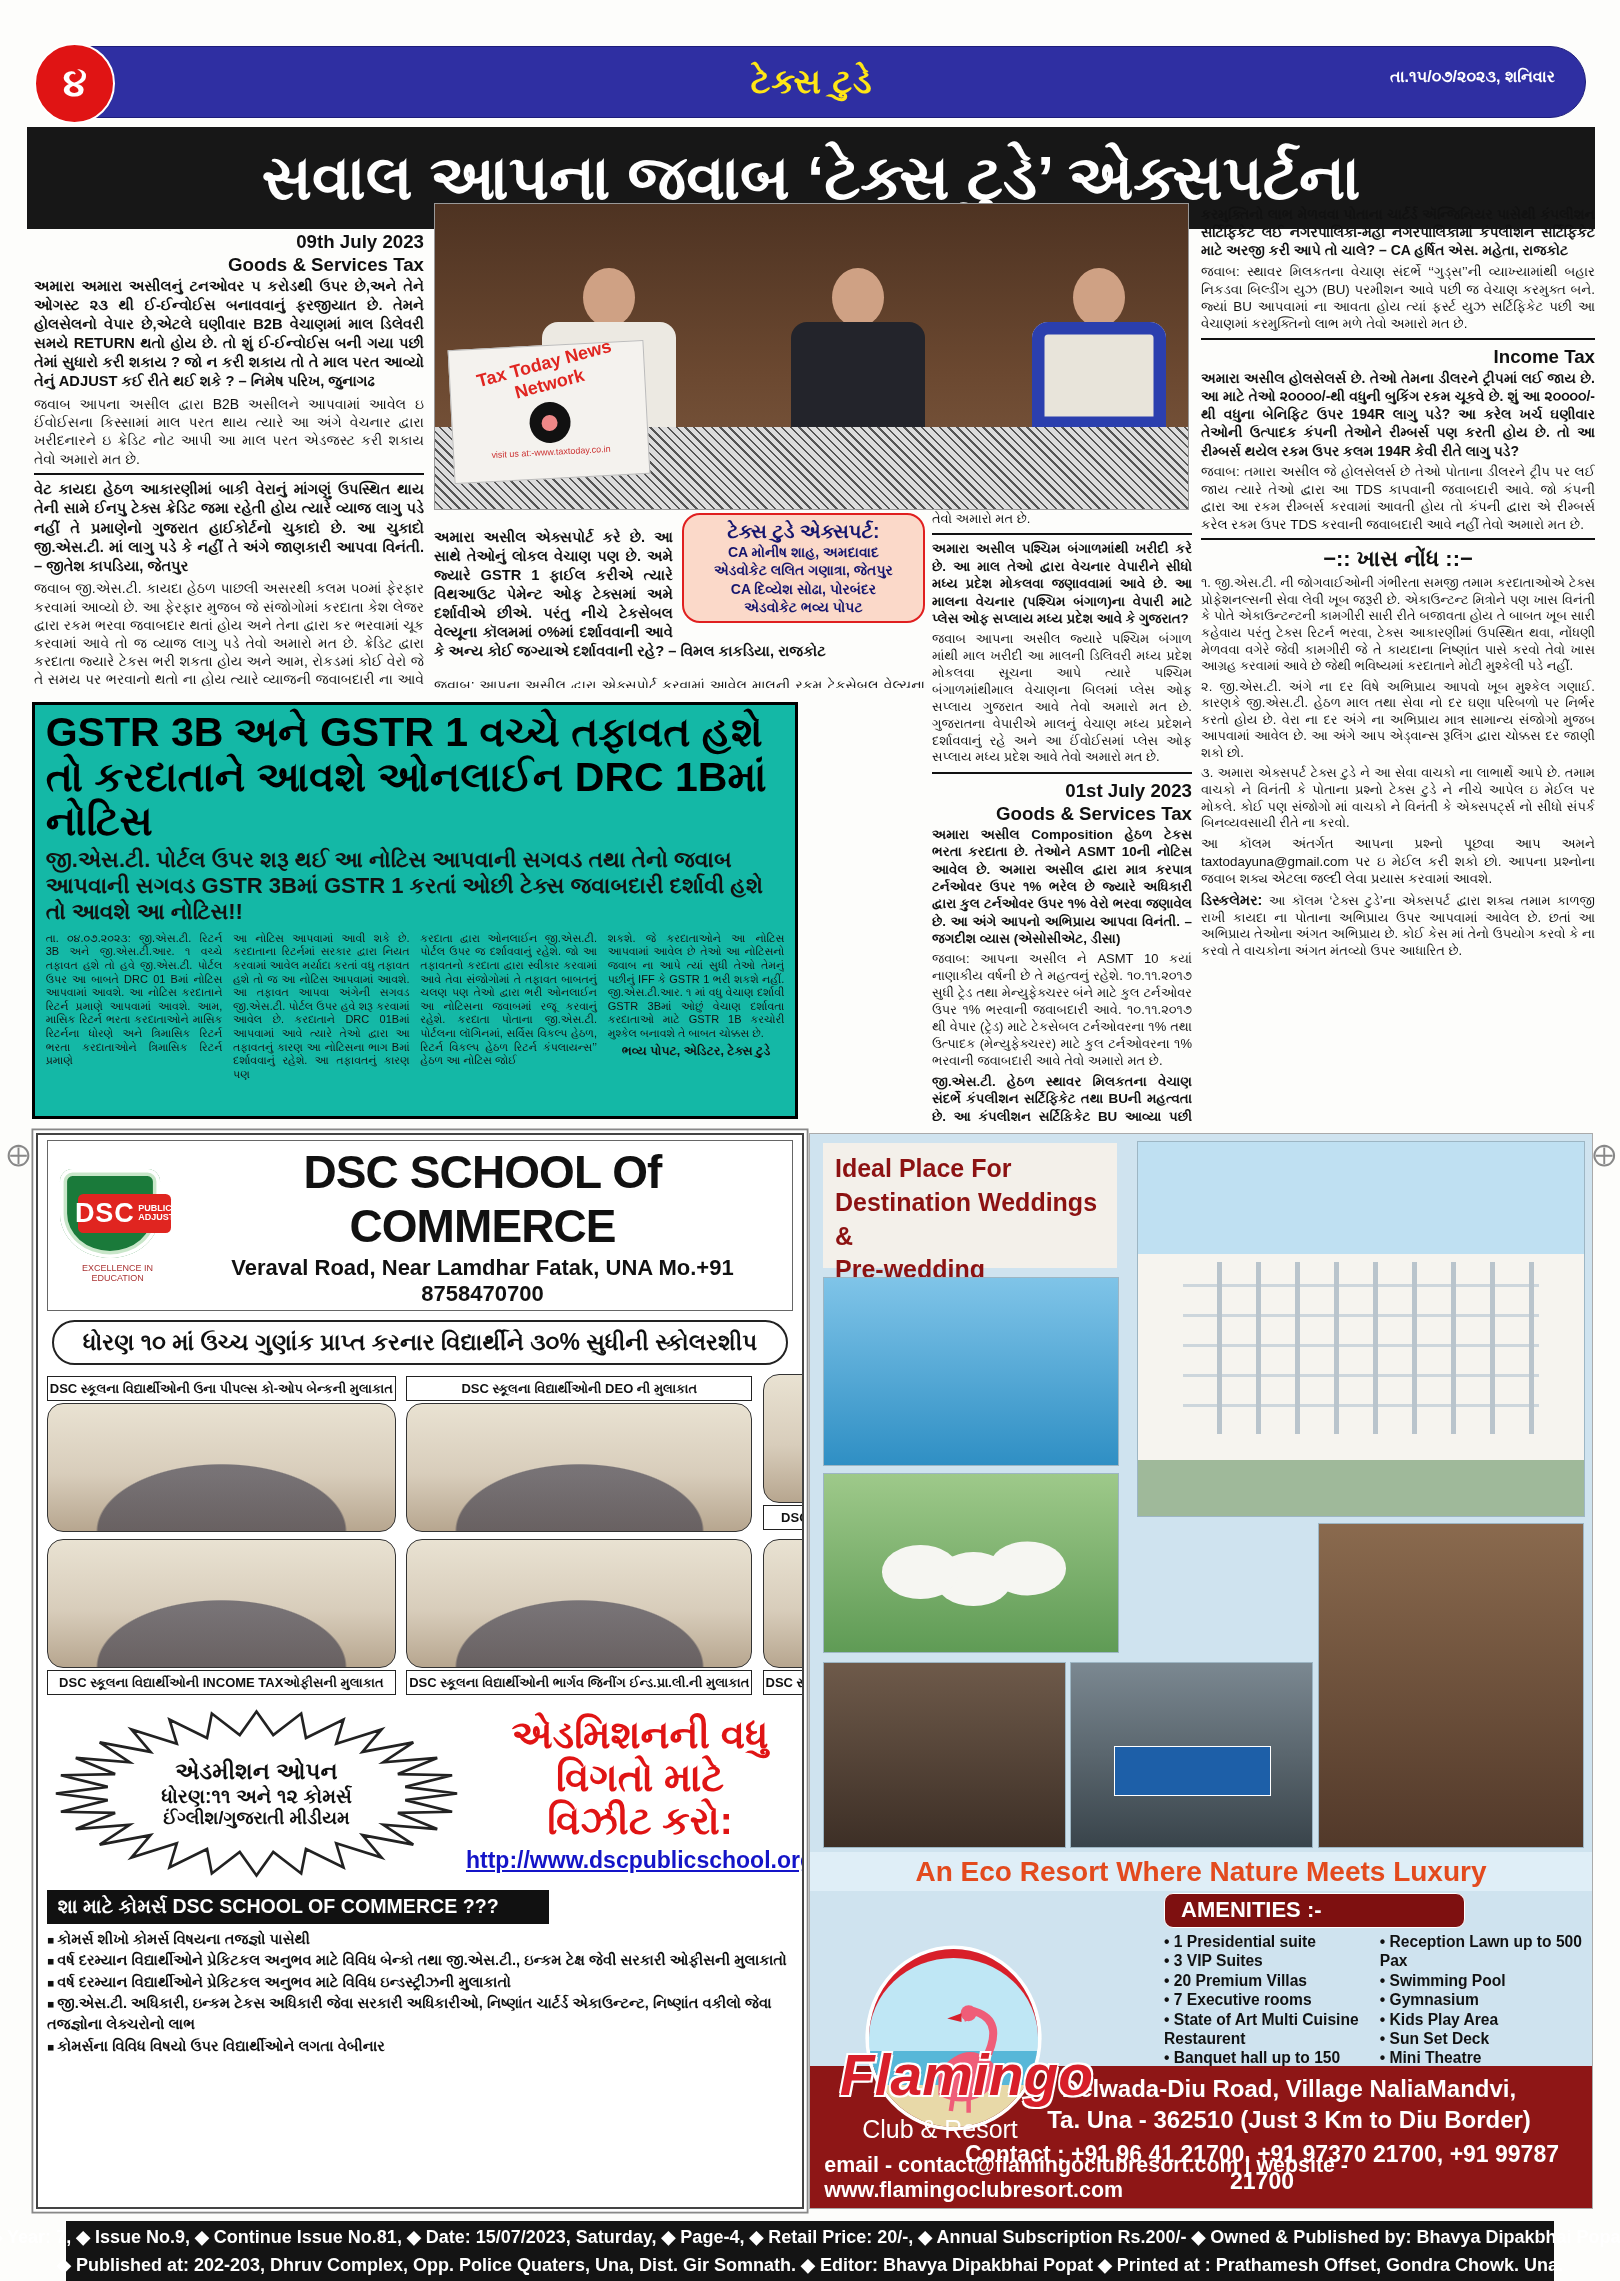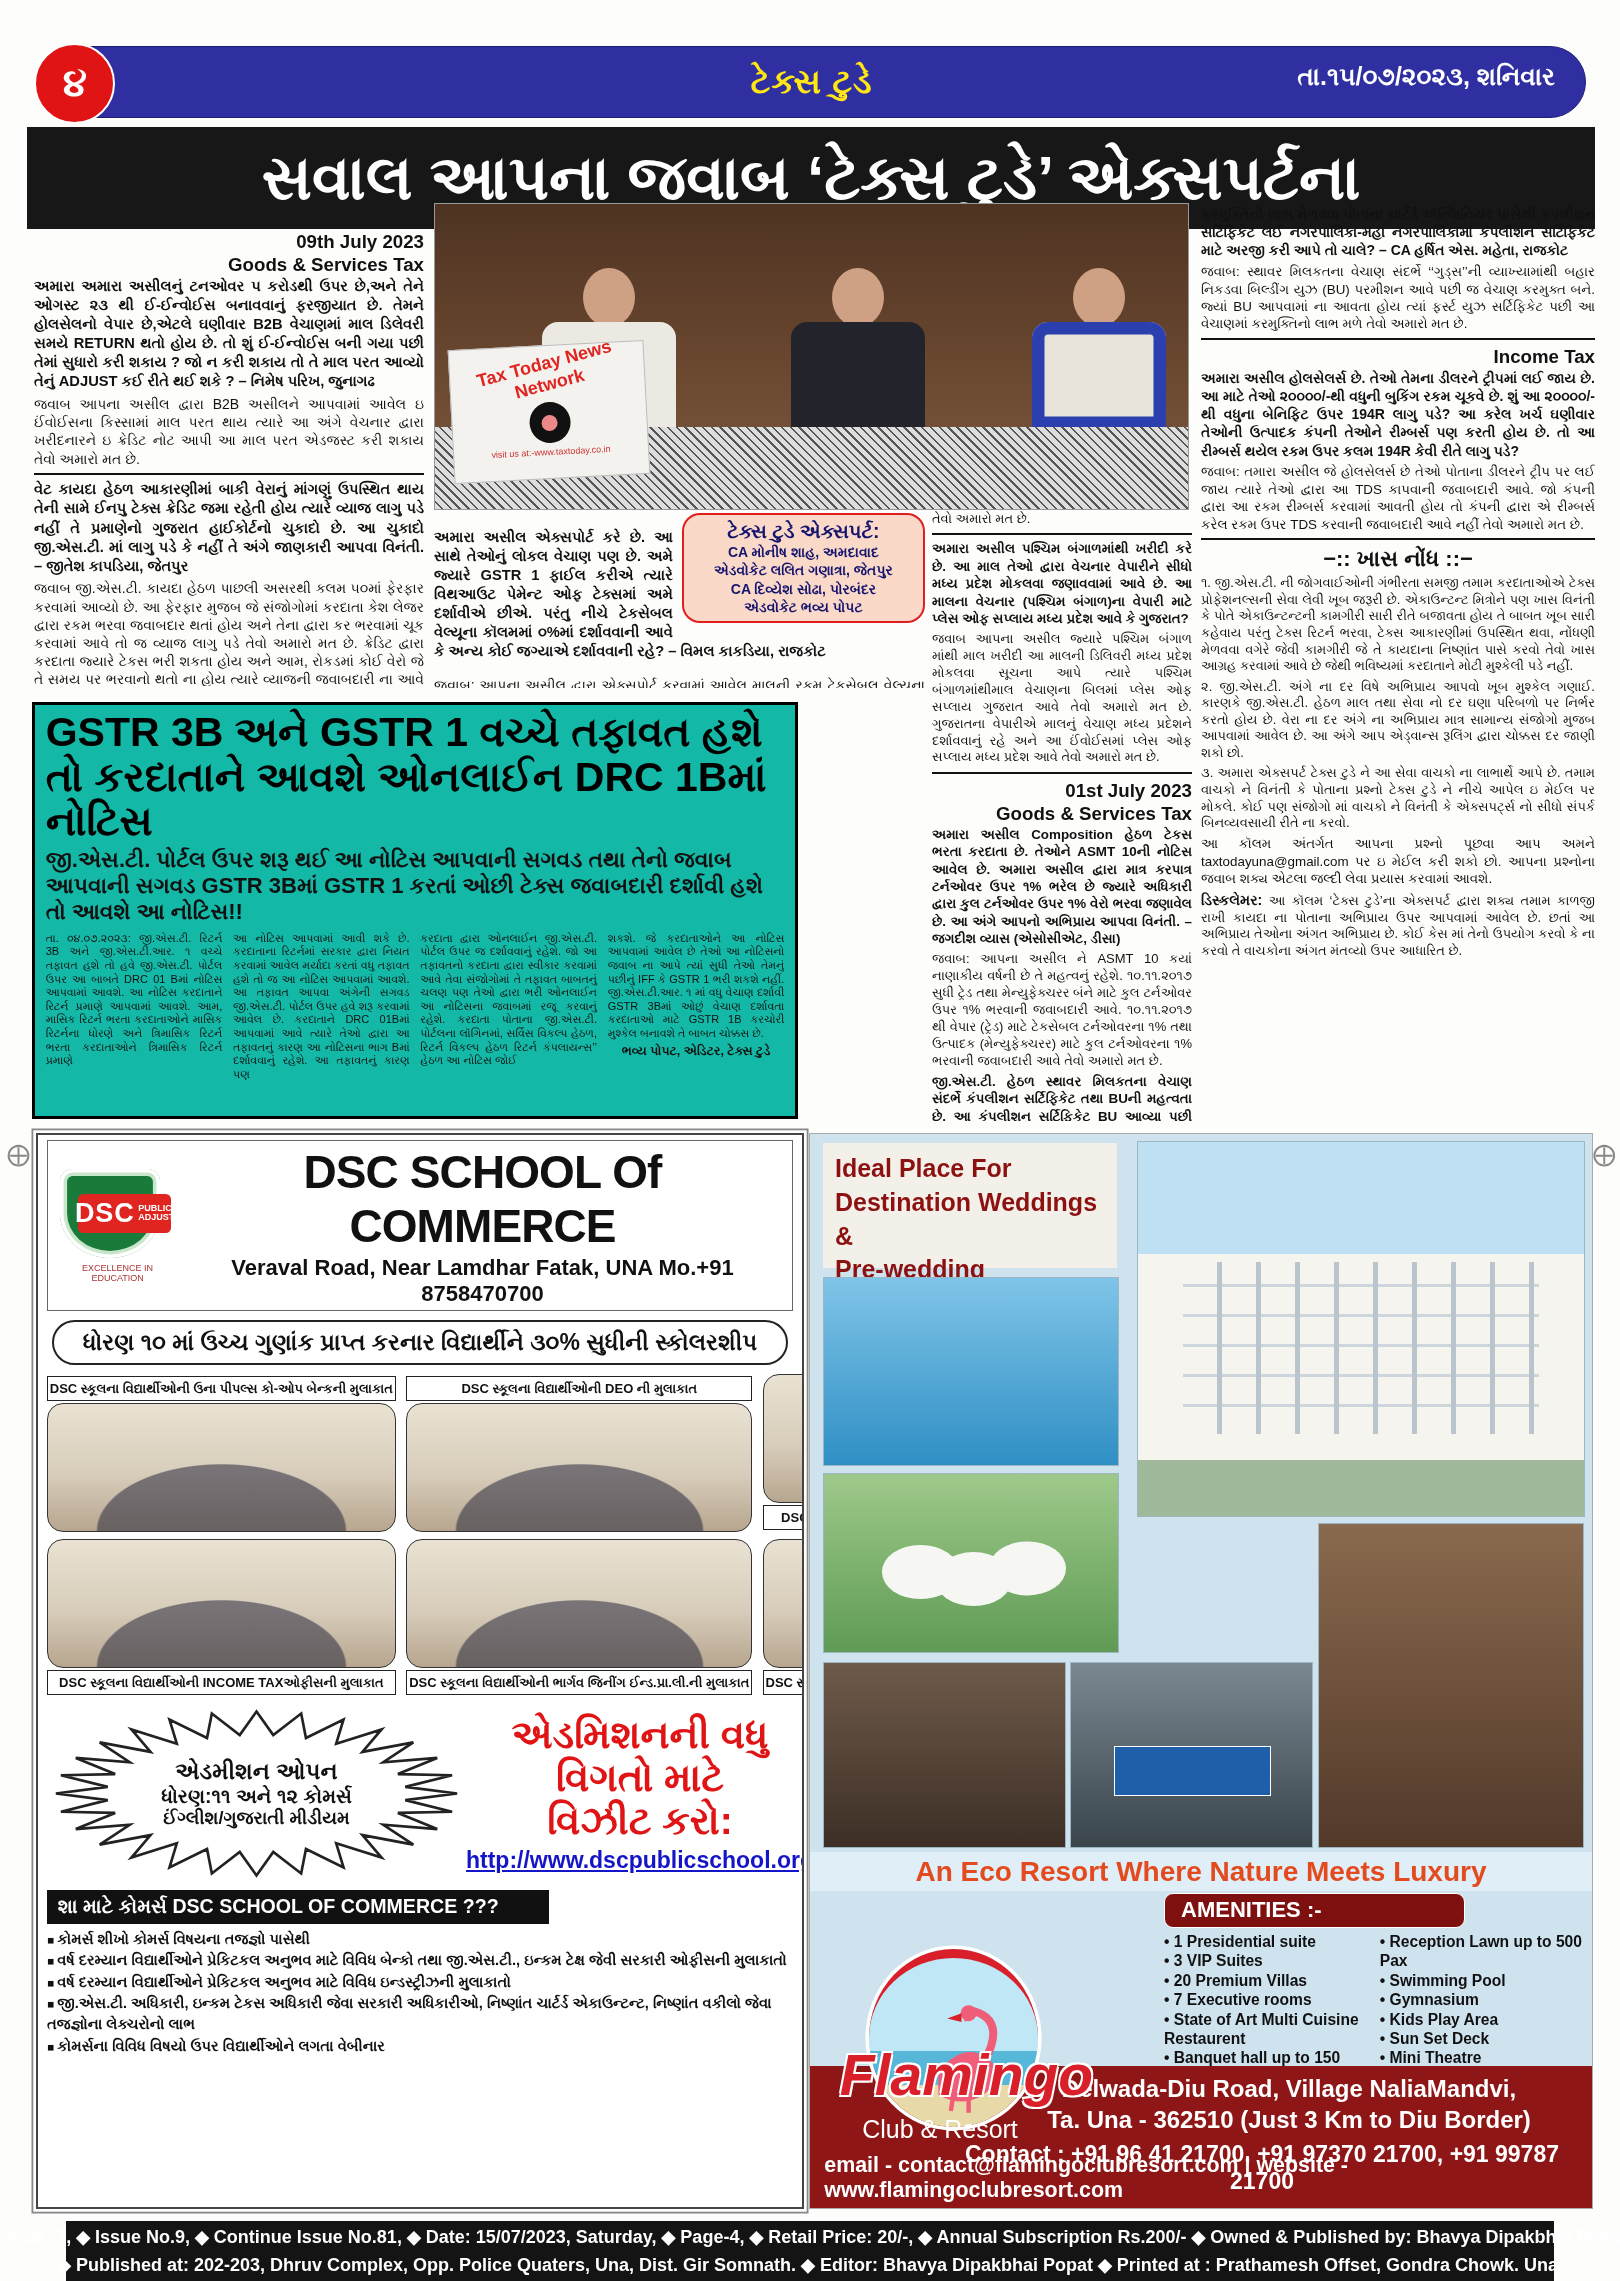--- a/index.html
+++ b/index.html
@@ -6,21 +6,21 @@
   .page{position:relative;width:1621px;height:2281px;background:#fdfdfb;overflow:hidden;
         font-family:"Liberation Sans",sans-serif;color:#111;}
   
   .topbar{position:absolute;left:37px;top:46px;width:1547px;height:70px;background:#2f2fa2;
           border-radius:36px;border:1.8px solid #1d1d7a;display:flex;align-items:center;}
   .pagenum{position:absolute;left:-3.6px;top:-4.5px;width:77px;height:77px;border-radius:50%;
            background:#e01414;border:2.7px solid #fff;color:#fff;font-size:39px;font-weight:bold;
            display:flex;align-items:center;justify-content:center;}
   .paper-title{flex:1;text-align:center;color:#ffe615;font-size:34px;font-weight:bold;letter-spacing:0.9px;}
   .paper-date{position:absolute;right:30px;top:0;height:60px;display:flex;align-items:center;
-              color:#fff;font-size:25px;font-weight:bold;}
+              color:#fff;font-size:16px;font-weight:bold;}
   
   .masthead{position:absolute;left:27px;top:127px;width:1568px;height:102px;background:#171717;
             display:flex;align-items:center;justify-content:center;overflow:hidden;}
   .headline{color:#fff;font-size:62px;font-weight:bold;white-space:nowrap;}
   
   .col{position:absolute;overflow:hidden;text-align:justify;}
   .col p{margin:0 0 3.6px 0;}
   .q{font-weight:bold;font-size:14.7px;line-height:1.3;}
   .a{font-size:14px;line-height:1.3;}
   .date-h,.sec-h{text-align:right;font-weight:bold;font-size:18.7px;line-height:1.25;}

